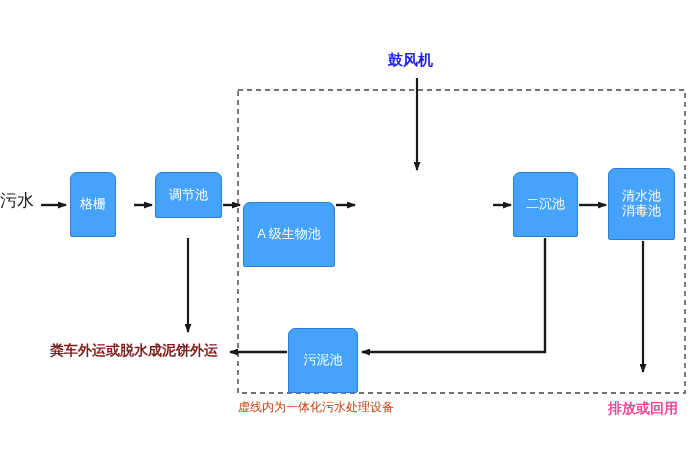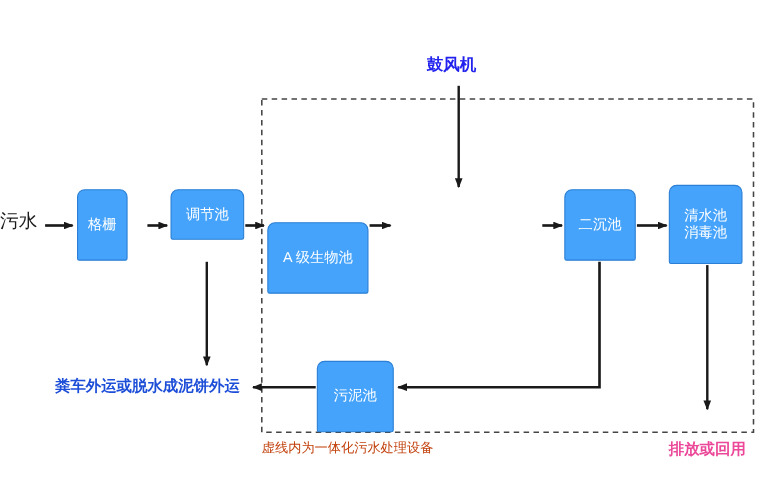--- a/index.html
+++ b/index.html
@@ -58,21 +58,21 @@
     font-size: 17px;
     color: #1a1a1a;
   }
   .label-blower {
     font-size: 15px;
     color: #2222ee;
     font-weight: 600;
   }
   .label-sludge-out {
     font-size: 14px;
-    color: #1d4ed8;
+    color: #7f1d1d;
     font-weight: 600;
   }
   .label-discharge {
     font-size: 14px;
     color: #ec4899;
     font-weight: 600;
   }
   .label-caption {
     font-size: 12px;
     color: #c2410c;

